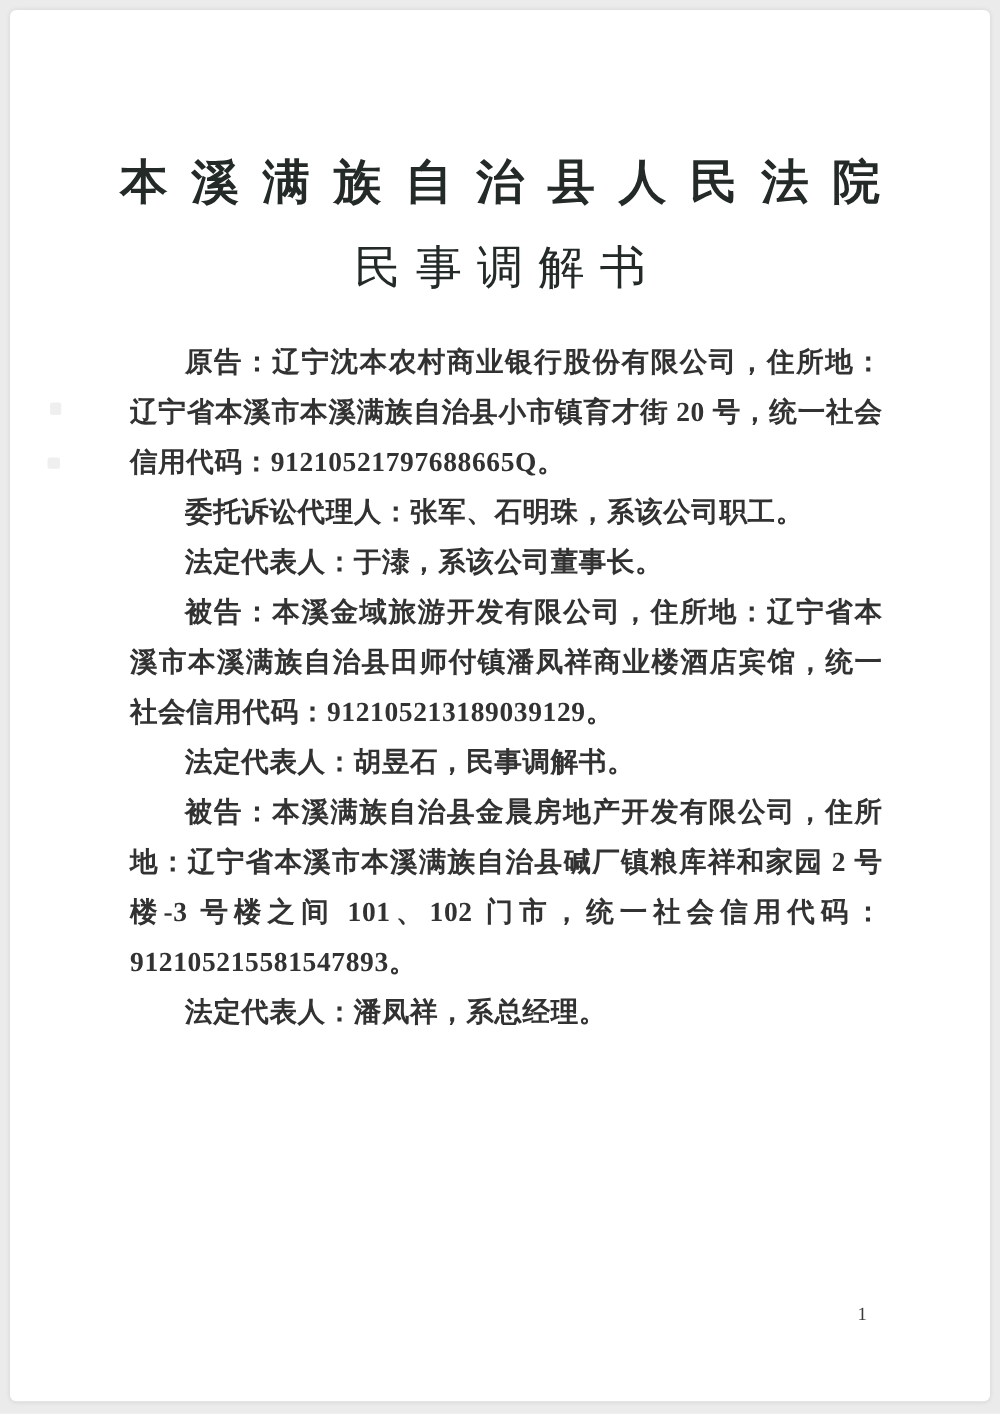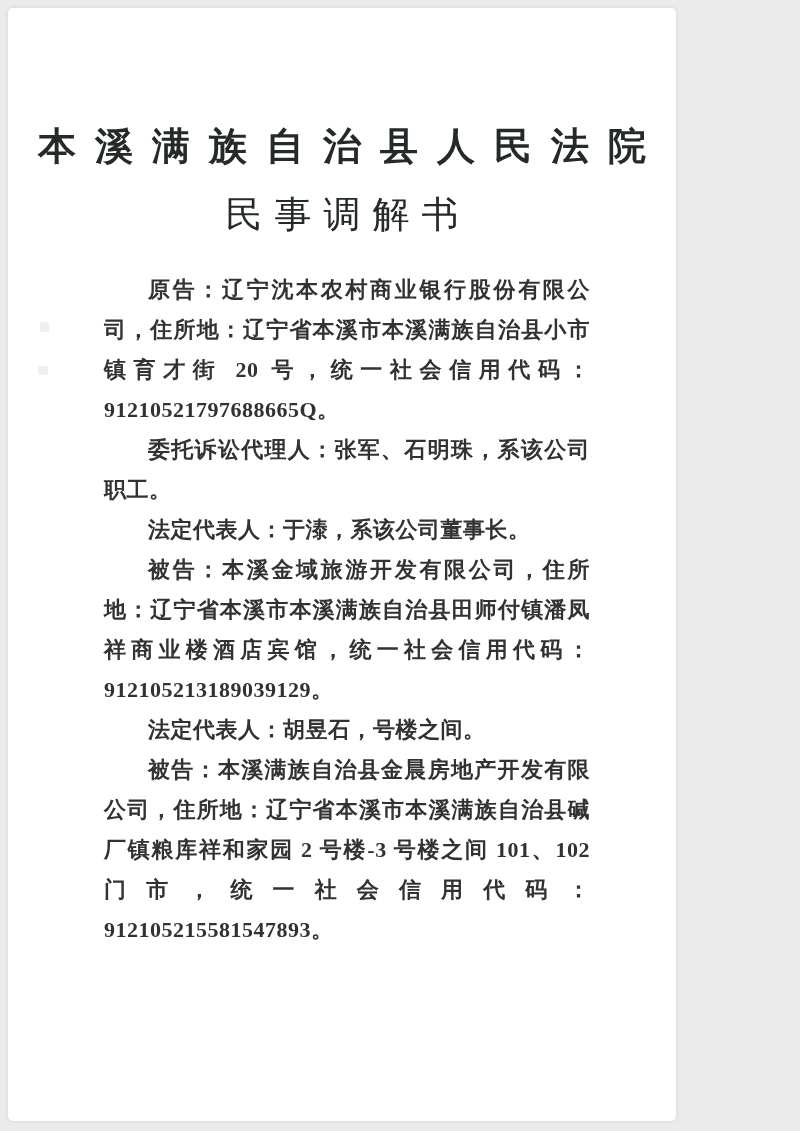--- a/index.html
+++ b/index.html
@@ -11,21 +11,21 @@
     height: 1131px;
     background: #ebebeb;
     font-family: "Liberation Serif", "DejaVu Serif", serif;
     position: relative;
     overflow: hidden;
   }
   .sheet {
     position: absolute;
     left: 8px;
     top: 8px;
-    width: 668px;
+    width: 784px;
     height: 1113px;
     background: #ffffff;
     border-radius: 5px;
     box-shadow: 0 0 4px rgba(0,0,0,0.10);
     overflow: hidden;
   }
   .court-name {
     margin-top: 118px;
     text-align: center;
     font-size: 38px;
@@ -91,22 +91,23 @@
   <div class="court-name">本溪满族自治县人民法院</div>
 
   <div class="doc-type">民事调解书</div>
 
 
   <div class="body-text">
     <p>原告：辽宁沈本农村商业银行股份有限公司，住所地：辽宁省本溪市本溪满族自治县小市镇育才街 20 号，统一社会信用代码：91210521797688665Q。</p>
     <p>委托诉讼代理人：张军、石明珠，系该公司职工。</p>
     <p>法定代表人：于溙，系该公司董事长。</p>
     <p>被告：本溪金域旅游开发有限公司，住所地：辽宁省本溪市本溪满族自治县田师付镇潘凤祥商业楼酒店宾馆，统一社会信用代码：912105213189039129。</p>
-    <p>法定代表人：胡昱石，号楼之间。</p>
+    <p>法定代表人：胡昱石，民事调解书。</p>
     <p>被告：本溪满族自治县金晨房地产开发有限公司，住所地：辽宁省本溪市本溪满族自治县碱厂镇粮库祥和家园 2 号楼-3 号楼之间 101、102 门市，统一社会信用代码：912105215581547893。</p>
+    <p>法定代表人：潘凤祥，系总经理。</p>
   </div>
 
   <div class="page-number">1</div>
 
   <div class="scan-artifact artifact-1"></div>
   <div class="scan-artifact artifact-2"></div>
 
 </div>
 
 </body></html>

